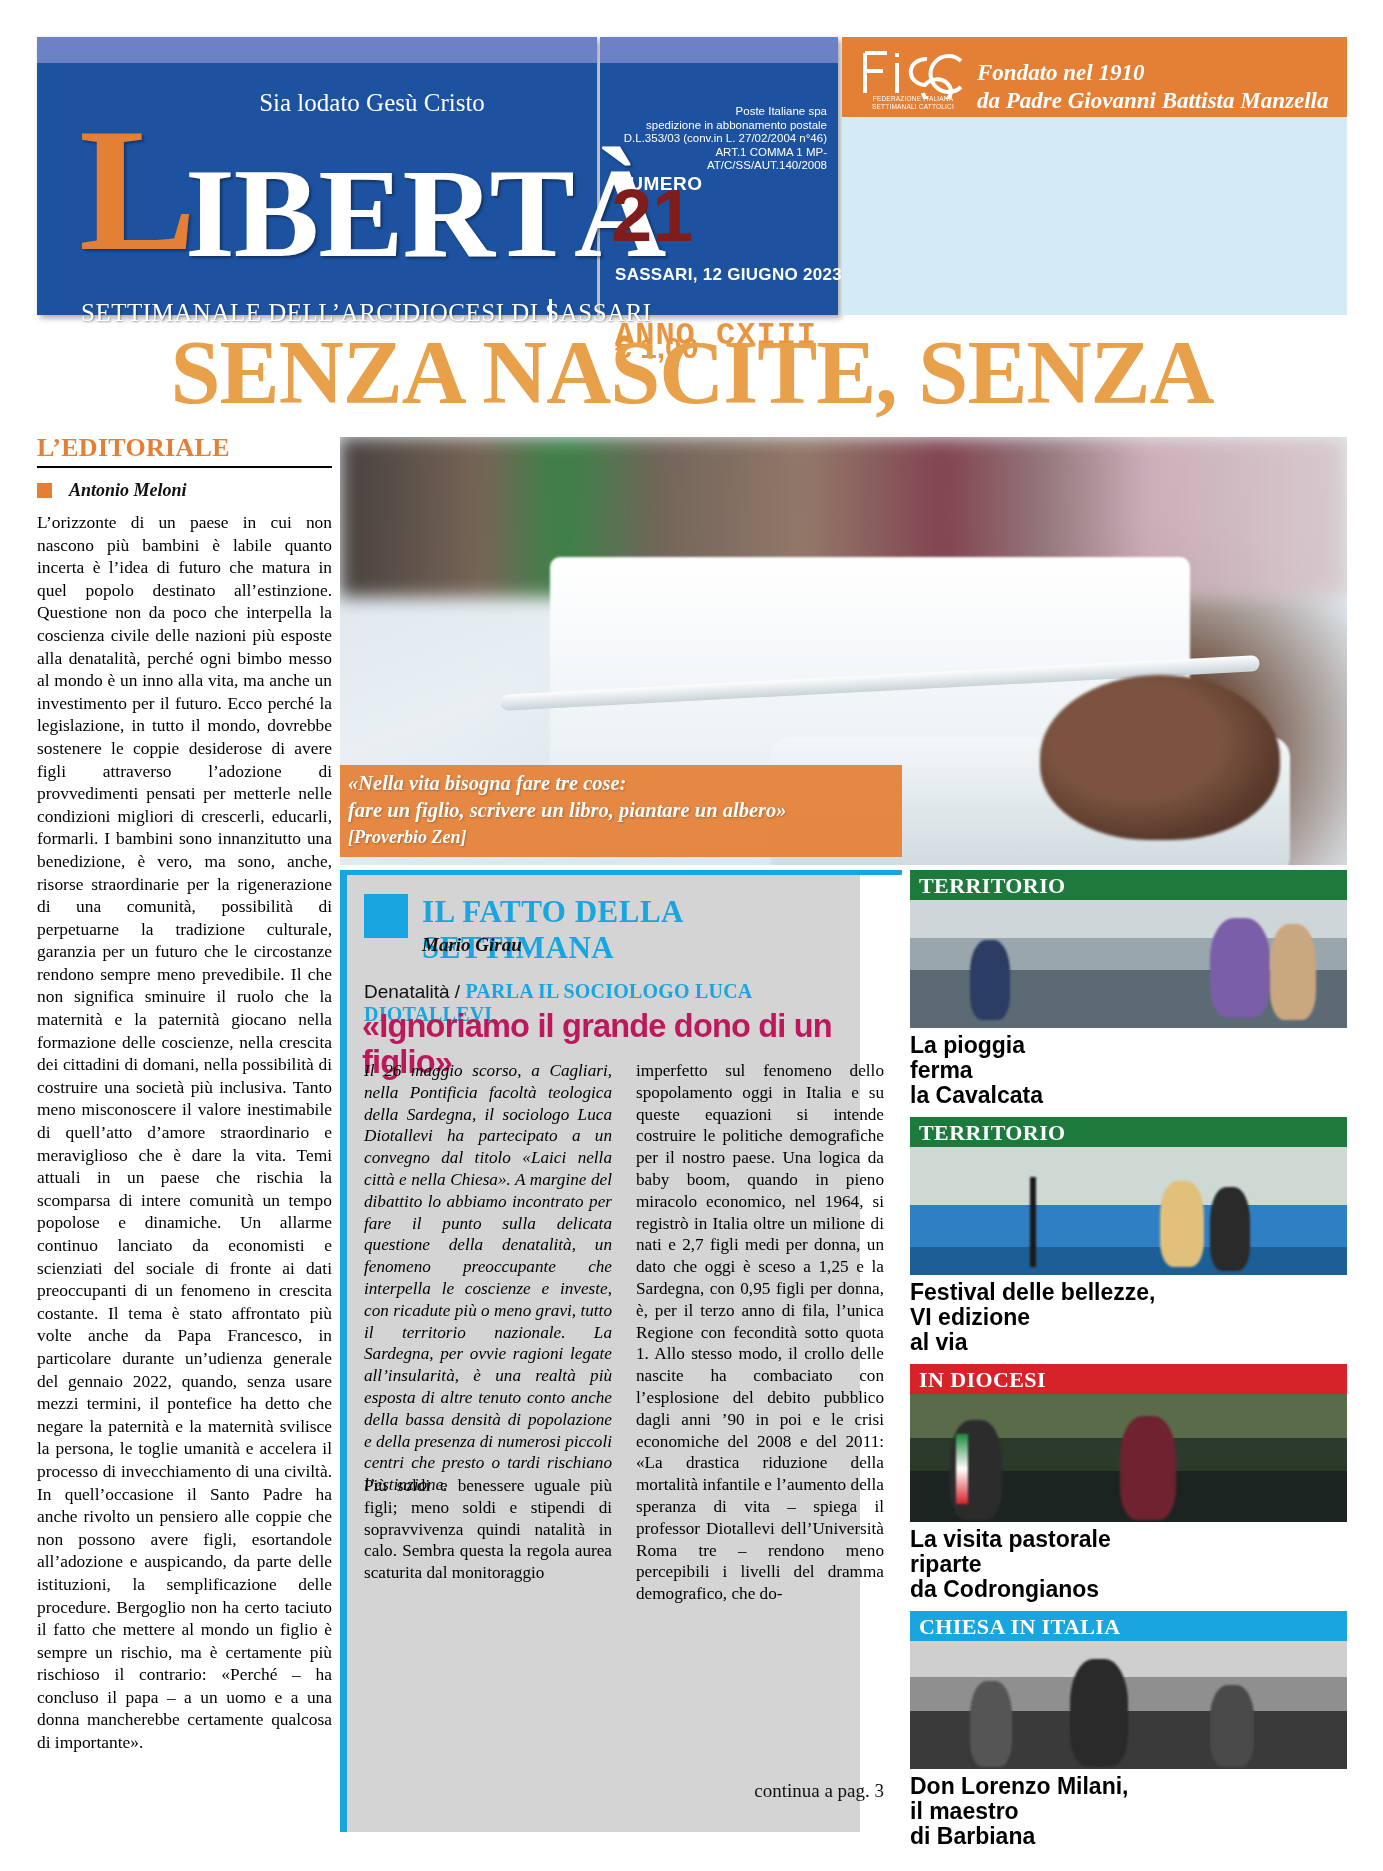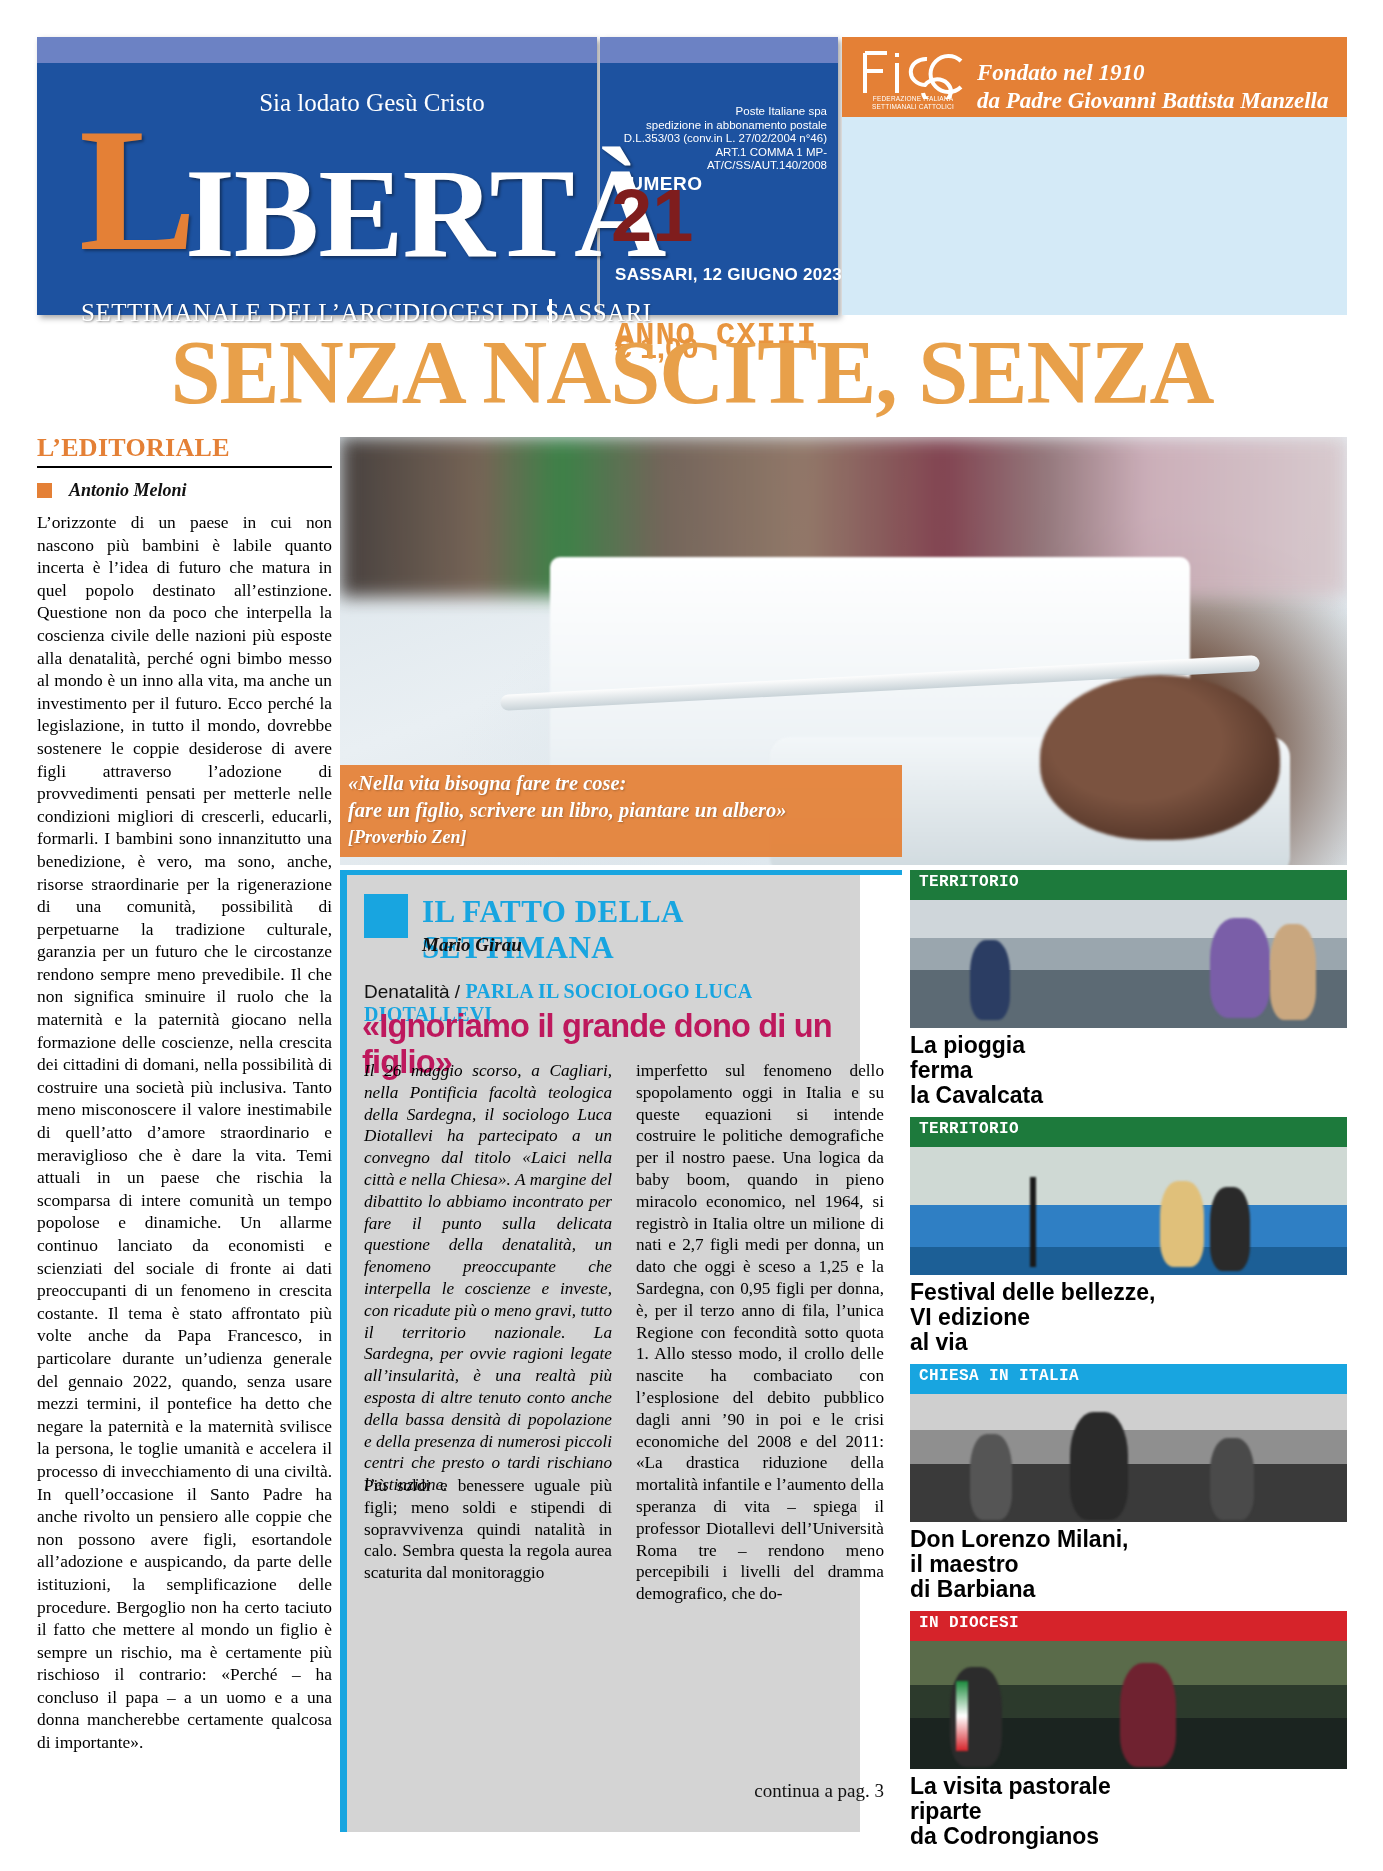--- a/index.html
+++ b/index.html
@@ -78,21 +78,21 @@
   .art-col{position:absolute;top:0;width:248px;font-family:"Liberation Serif",serif;font-size:17.2px;line-height:21.8px;text-align:justify;color:#000;hyphens:auto;}
   .art-col.c1{left:0;font-style:italic;}
   .art-col.c2{left:272px;}
   .col1-b{position:absolute;left:0;top:415px;width:248px;font-family:"Liberation Serif",serif;font-size:17.2px;line-height:21.8px;text-align:justify;color:#000;}
   .continua{position:absolute;left:24px;top:910px;width:520px;text-align:right;font-family:"Liberation Serif",serif;font-size:19px;color:#111;}
 
   
   .side{position:absolute;left:910px;top:870px;width:437px;}
   .sbox{position:relative;width:437px;margin-bottom:9px;}
   .sbar{position:relative;width:437px;height:30px;}
-  .sbar-label{position:absolute;left:9px;top:3px;color:#ffffff;font-family:Liberation Mono, monospace;font-weight:bold;font-size:16px;letter-spacing:.4px;}
+  .sbar-label{position:absolute;left:9px;top:3px;color:#ffffff;font-family:Liberation Serif, serif;font-weight:bold;font-size:22px;letter-spacing:.4px;}
   .spic{position:relative;width:437px;height:128px;overflow:hidden;}
   .stitle{margin-top:5px;color:#000;font-family:"Liberation Sans",sans-serif;font-weight:bold;font-size:23px;line-height:25px;}
 
   .pic-proc{background:
      linear-gradient(180deg,#cfd6da 0 30%,#9aa6ae 30% 55%,#5c6a74 55% 100%),
      radial-gradient(circle at 20% 70%, #2b3d63 0 12%, rgba(0,0,0,0) 13%);}
   .pic-fest{background:linear-gradient(180deg,#cfd9d4 0 45%,#2f7fc4 45% 78%,#1c5f96 78% 100%);}
   .pic-vesc{background:linear-gradient(180deg,#5a6b4a 0 34%,#2c3a2c 34% 60%,#1b2420 60% 100%);}
   .pic-don{background:linear-gradient(180deg,#cfcfcf 0 28%,#8f8f8f 28% 55%,#3a3a3a 55% 100%);filter:grayscale(1);}
 
@@ -216,42 +216,42 @@
       <div class="pic-fig" style="left:250px;top:34px;width:44px;height:86px;background:#e0c07a"></div>
       <div class="pic-fig" style="left:300px;top:40px;width:40px;height:84px;background:#2a2a2a"></div>
       <div class="pic-fig" style="left:120px;top:30px;width:6px;height:90px;border-radius:0;background:#1a1a1a"></div>
     </div>
     <div class="stitle" style="white-space:pre-line">Festival delle bellezze,
 VI edizione
 al via</div>
   </div>
 
   <div class="sbox">
+    <div class="sbar" style="background:#d6232a">
+      <span class="sbar-label">IN DIOCESI</span>
+    </div>
+    <div class="spic pic-vesc">
+
+      <div class="pic-fig" style="left:40px;top:26px;width:52px;height:100px;background:#2c2c2c"></div>
+      <div class="pic-fig" style="left:46px;top:40px;width:12px;height:70px;border-radius:0;background:linear-gradient(180deg,#1b8a3c,#ffffff,#d6232a)"></div>
+      <div class="pic-fig" style="left:210px;top:22px;width:56px;height:104px;background:#6f2230"></div>
+    </div>
+    <div class="stitle" style="white-space:pre-line">La visita pastorale
+riparte
+da Codrongianos</div>
+  </div>
+
+  <div class="sbox">
     <div class="sbar" style="background:#18a5e0">
       <span class="sbar-label">CHIESA IN ITALIA</span>
     </div>
     <div class="spic pic-don">
 
       <div class="pic-fig" style="left:160px;top:18px;width:58px;height:108px;background:#2a2a2a"></div>
       <div class="pic-fig" style="left:60px;top:40px;width:42px;height:86px;background:#555"></div>
       <div class="pic-fig" style="left:300px;top:44px;width:44px;height:82px;background:#4a4a4a"></div>
     </div>
     <div class="stitle" style="white-space:pre-line">Don Lorenzo Milani,
 il maestro
 di Barbiana</div>
   </div>
 
-  <div class="sbox">
-    <div class="sbar" style="background:#d6232a">
-      <span class="sbar-label">IN DIOCESI</span>
-    </div>
-    <div class="spic pic-vesc">
-
-      <div class="pic-fig" style="left:40px;top:26px;width:52px;height:100px;background:#2c2c2c"></div>
-      <div class="pic-fig" style="left:46px;top:40px;width:12px;height:70px;border-radius:0;background:linear-gradient(180deg,#1b8a3c,#ffffff,#d6232a)"></div>
-      <div class="pic-fig" style="left:210px;top:22px;width:56px;height:104px;background:#6f2230"></div>
-    </div>
-    <div class="stitle" style="white-space:pre-line">La visita pastorale
-riparte
-da Codrongianos</div>
-  </div>
-
 </div>
 
 </body></html>

